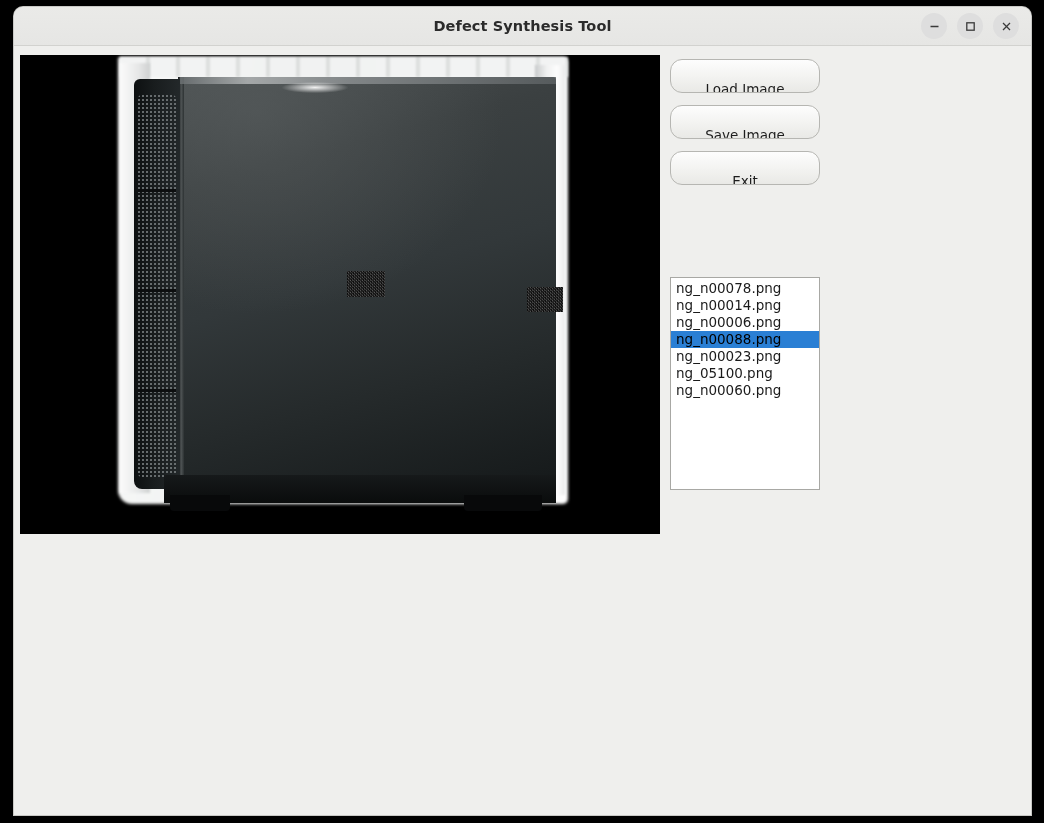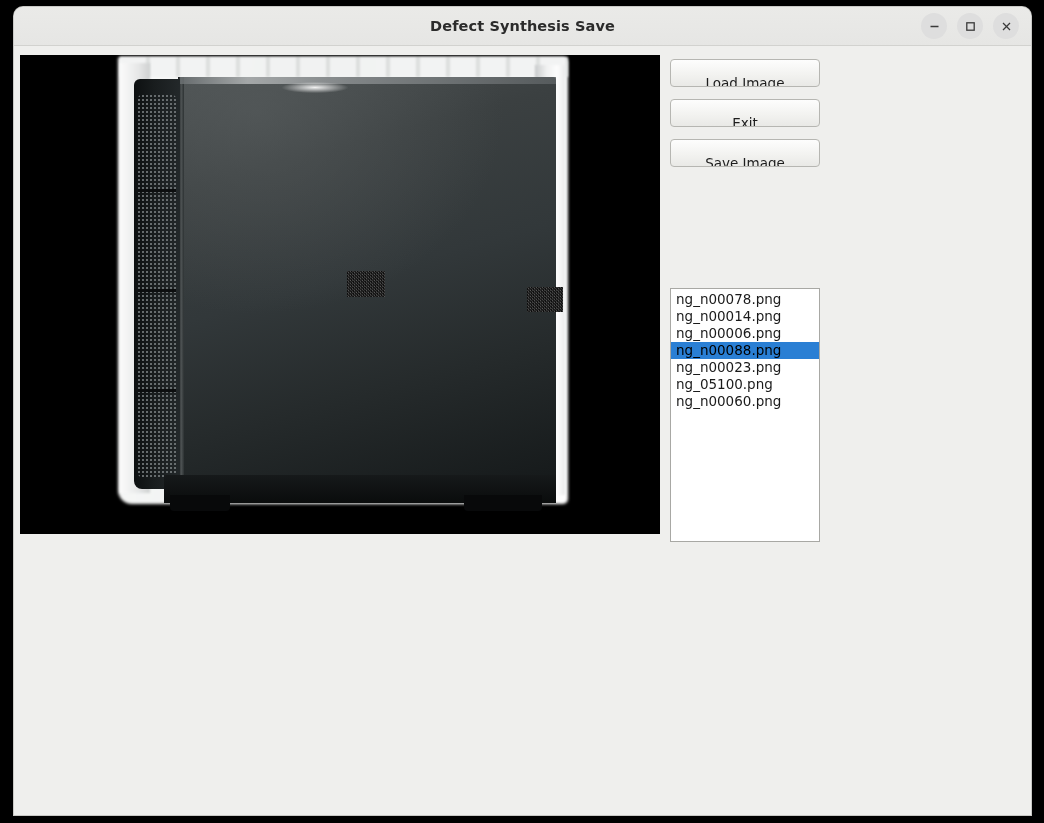--- a/index.html
+++ b/index.html
@@ -221,40 +221,40 @@
     top: 13px;
     width: 150px;
   }
   .btn {
     display: block;
     width: 150px;
     height: 28px;
     margin-bottom: 12px;
     background: linear-gradient(180deg, #fdfdfd 0%, #f3f3f1 52%, #e9e9e6 100%);
     border: 1px solid #b6b6b2;
-    border-radius: 4px;
+    border-radius: 12px;
     font-family: "DejaVu Sans", "Liberation Sans", sans-serif;
     font-size: 13.5px;
     color: #1d1d1d;
     cursor: pointer;
     text-align: center;
     line-height: 26px;
-    padding: 10px 2px;
+    padding: 16px 2px;
     white-space: nowrap;
     overflow: hidden;
   }
   .btn:last-of-type { margin-bottom: 0; }
 
   
   #file-list {
     position: absolute;
     left: 656px;
-    top: 242px;
+    top: 231px;
     width: 150px;
-    height: 254px;
+    height: 213px;
     background: #ffffff;
     border: 1px solid #a8a8a4;
     overflow: hidden;
     padding-top: 2px;
   }
   .list-item {
     height: 17px;
     line-height: 17px;
     padding: 0 0 0 5px;
     font-size: 13.5px;
@@ -266,21 +266,21 @@
     background: #2a7fd4;
     color: #000000;
   }
 </style>
 </head>
 <body>
 
 <div id="window">
 
   <div id="titlebar">
-    <div id="title-text">Defect Synthesis Save</div>
+    <div id="title-text">Defect Synthesis Tool</div>
     <div class="win-controls">
       <div class="win-btn">
         <svg width="11" height="11" viewBox="0 0 11 11">
           <line x1="1.5" y1="5.5" x2="9.5" y2="5.5" stroke="#3a3a3a" stroke-width="1.3"></line>
         </svg>
       </div>
       <div class="win-btn">
         <svg width="11" height="11" viewBox="0 0 11 11">
           <rect x="1.8" y="1.8" width="7.4" height="7.4" fill="none" stroke="#3a3a3a" stroke-width="1.3"></rect>
         </svg>
@@ -318,22 +318,22 @@
         <div class="foot foot-l"></div>
         <div class="foot foot-r"></div>
       </div>
 
       <div class="defect" id="defect-1"></div>
       <div class="defect" id="defect-2"></div>
     </div>
 
     <div id="controls">
       <button class="btn">Load Image</button>
+      <button class="btn">Save Image</button>
       <button class="btn">Exit</button>
-      <button class="btn">Save Image</button>
     </div>
 
     <div id="file-list">
       <div class="list-item">ng_n00078.png</div>
       <div class="list-item">ng_n00014.png</div>
       <div class="list-item">ng_n00006.png</div>
       <div class="list-item selected">ng_n00088.png</div>
       <div class="list-item">ng_n00023.png</div>
       <div class="list-item">ng_05100.png</div>
       <div class="list-item">ng_n00060.png</div>

